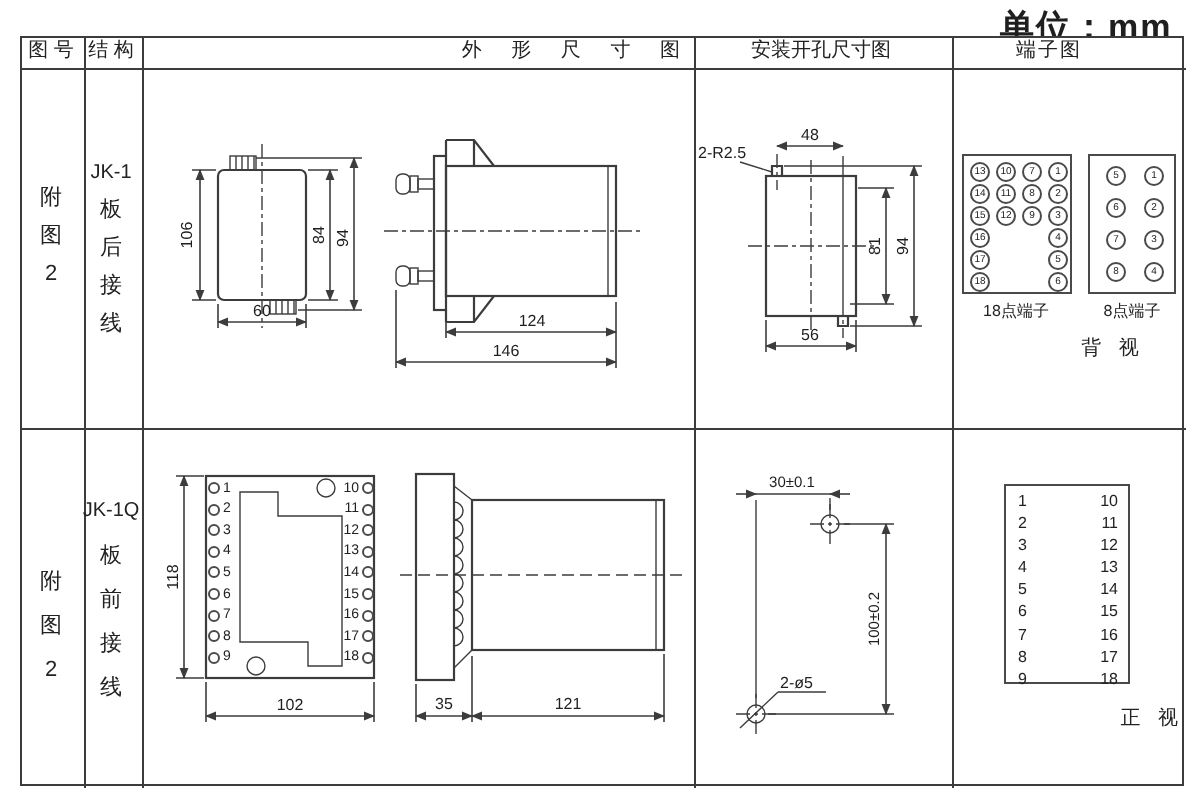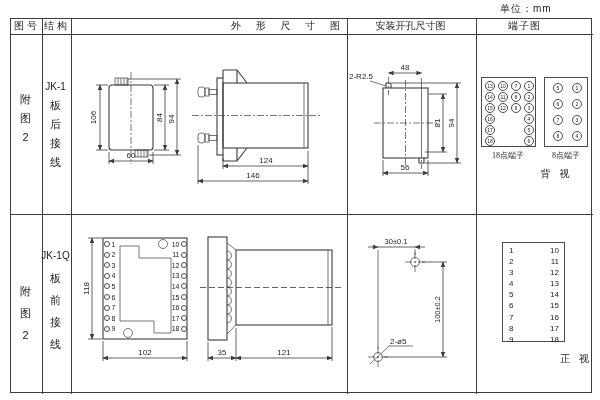--- a/index.html
+++ b/index.html
@@ -2,21 +2,21 @@
 <html><head>
 <meta charset="utf-8">
 <style>
   html,body{margin:0;padding:0;}
   body{
     width:600px;height:400px;position:relative;background:#ffffff;
     font-family:"Liberation Sans","DejaVu Sans",sans-serif;color:#1f1f1f;
     overflow:hidden;
   }
   .abs{position:absolute;}
-  .unit{font-size:10px;letter-spacing:1px;}
+  .unit{font-size:17px;letter-spacing:1px;font-weight:bold;}
   .frame{border:1px solid #3c3c3c;box-sizing:border-box;background:#fff;}
   .vline{position:absolute;width:1px;background:#3c3c3c;top:0;}
   .hline{position:absolute;height:1px;background:#3c3c3c;left:0;}
   .hcell{position:absolute;top:19px;height:14px;line-height:14px;text-align:center;font-size:10px;color:#222;}
   .vstack{position:absolute;text-align:center;font-size:11px;color:#222;}
   .vstack .model{font-size:10px;letter-spacing:0;}
   .tbox{position:absolute;border:1px solid #4a4a4a;box-sizing:border-box;background:#fff;}
   .tc{position:absolute;width:8px;height:8px;border:1px solid #4a4a4a;border-radius:50%;
       font-size:5px;line-height:8px;text-align:center;color:#222;box-sizing:content-box;}
   .smlab{position:absolute;font-size:8px;text-align:center;color:#222;}
@@ -188,22 +188,22 @@
 <div class="tbox" style="left:544px;top:77px;width:44px;height:70px;">
     <div class="tc" style="left: 8px; top: 5px;">5</div>
     <div class="tc" style="left: 27px; top: 5px;">1</div>
     <div class="tc" style="left: 8px; top: 21px;">6</div>
     <div class="tc" style="left: 27px; top: 21px;">2</div>
     <div class="tc" style="left: 8px; top: 37px;">7</div>
     <div class="tc" style="left: 27px; top: 37px;">3</div>
     <div class="tc" style="left: 8px; top: 53px;">8</div>
     <div class="tc" style="left: 27px; top: 53px;">4</div>
   </div>
-<div class="smlab" style="left:476px;top:150px;width:64px;font-family:Liberation Serif, serif;">18点端子</div>
-<div class="smlab" style="left:542px;top:150px;width:48px;font-family:Liberation Serif, serif;">8点端子</div>
+<div class="smlab" style="left:476px;top:150px;width:64px;">18点端子</div>
+<div class="smlab" style="left:542px;top:150px;width:48px;">8点端子</div>
 <div class="viewlab" style="left:498px;top:167px;width:117px;">背 视</div>
 
 <div class="vstack" style="left:10px;top:280px;width:31px;line-height:22px;">
   <div>附</div>
   <div>图</div>
   <div>2</div>
 </div>
 <div class="vstack" style="left:41px;top:245px;width:29px;line-height:22px;">
   <div class="model">JK-1Q</div>
   <div>板</div>

